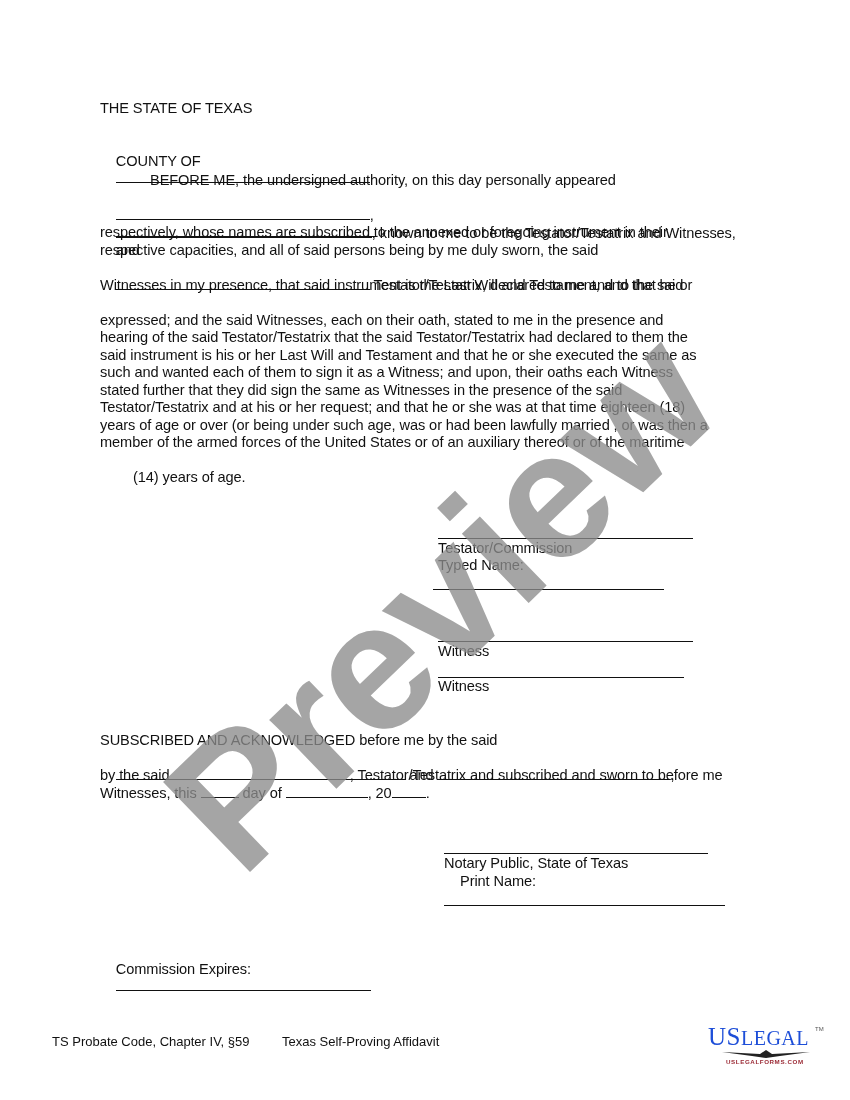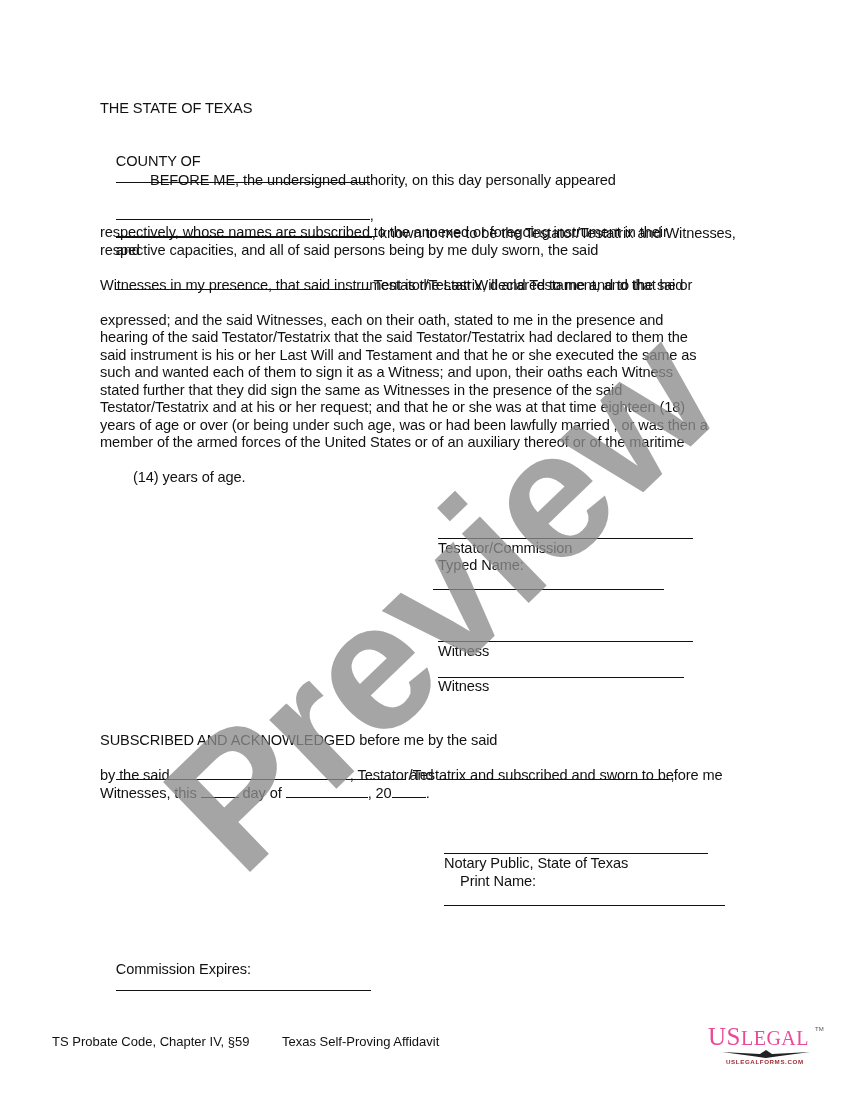--- a/index.html
+++ b/index.html
@@ -9,21 +9,21 @@
   .line { position: absolute; font-size: 14.6px; line-height: 17.6px; white-space: pre; letter-spacing: -0.1px; }
   .blank { display: inline-block; border-bottom: 1px solid #111; height: 12px; vertical-align: baseline; }
   .sigline { position: absolute; border-bottom: 1px solid #111; height: 0; }
   .watermark { position: absolute; left: 70px; top: 510px; width: 740px; text-align: center;
                font-family: "Liberation Sans", sans-serif; font-weight: bold; font-size: 182px;
                color: rgba(140,140,140,0.78); transform: rotate(-44deg); transform-origin: 50% 50%;
                line-height: 1; pointer-events: none; letter-spacing: -2px; }
   .footer { position: absolute; top: 1034px; font-size: 13px; white-space: pre; }
   .logo { position: absolute; left: 706px; top: 1024px; width: 118px; height: 44px; }
   .logo-word { position: absolute; left: 2px; top: 0; font-family: "Liberation Serif", serif;
-               font-size: 25px; color: #ec4899; letter-spacing: 0.5px; line-height: 26px; }
+               font-size: 25px; color: #1d4ed8; letter-spacing: 0.5px; line-height: 26px; }
   .logo-word .small { font-size: 20px; }
   .logo-tm { position: absolute; left: 109px; top: 2px; font-size: 6px; color: #555; }
   .logo-url { position: absolute; left: 20px; top: 34px; font-size: 6.2px; font-weight: bold;
               color: #9b2a35; letter-spacing: 0.6px; }
 </style>
 </head>
 <body>
 
 <div class="page">
 

